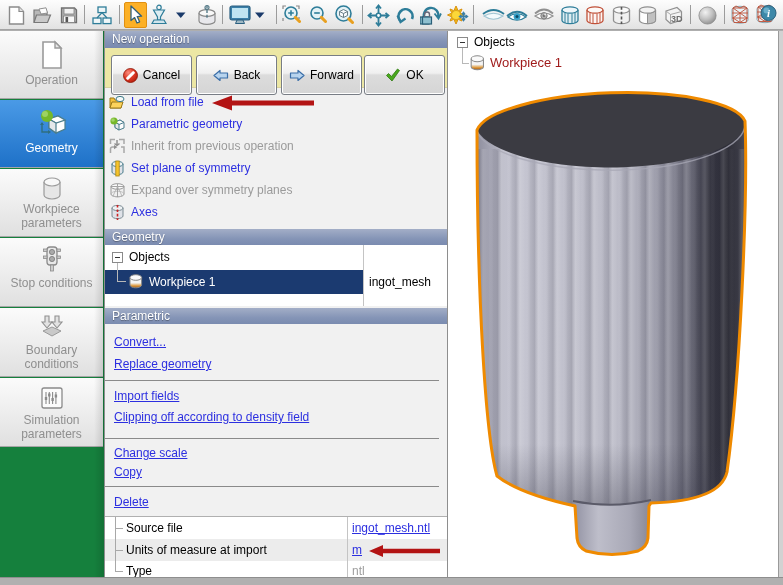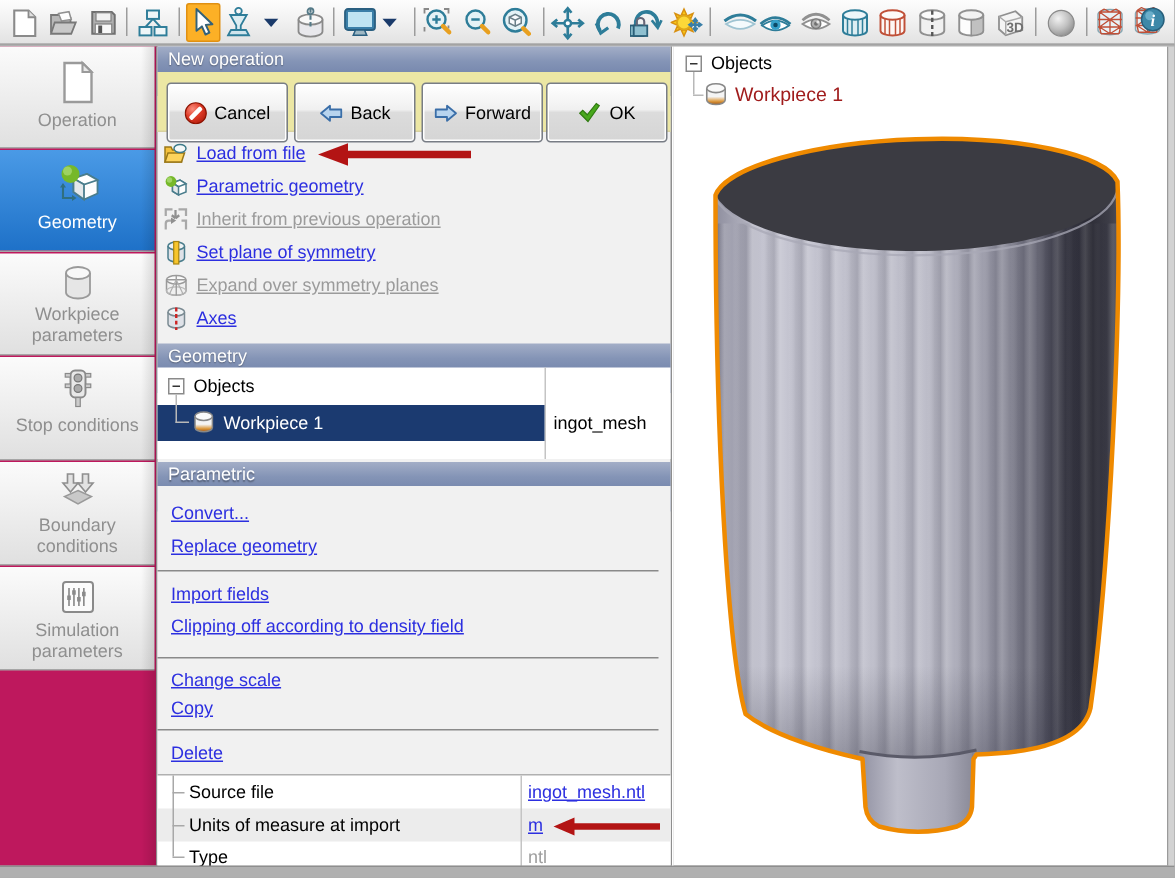--- a/index.html
+++ b/index.html
@@ -4,21 +4,21 @@
 <style>
 * { margin:0; padding:0; box-sizing:border-box; }
 html,body { width:783px; height:585px; overflow:hidden; }
 body { font-family:"Liberation Sans", sans-serif; position:relative; background:#aeaeae; }
 #toolbar { position:absolute; left:0; top:0; width:783px; height:30px;
   background:linear-gradient(180deg,#fdfdfd 0%,#f2f2f2 45%,#e2e2e2 100%);
   border-bottom:1px solid #a3a3a3; }
 .ti { position:absolute; top:4px; }
 .tsep { position:absolute; top:5px; width:1px; height:19px; background:#9c9c9c; }
 #sidebar { position:absolute; left:0; top:31px; width:105px; height:546px;
-  background:#be185d; border-right:1px solid #8e8e8e; }
+  background:#15803d; border-right:1px solid #8e8e8e; }
 .sbtn { position:absolute; left:0; width:103px; text-align:center;
   background:linear-gradient(180deg,#fbfbfb,#e0e0e0);
   border-bottom:1px solid #a6a6a6; color:#8f8f8f; font-size:12px; }
 .sbtn .lbl { line-height:14px; }
 .sbtn.sel { background:linear-gradient(180deg,#4a9ae6,#1e71c8); color:#ffffff; }
 .sbtn svg { display:block; margin:0 auto; }
 #shade { position:absolute; left:94px; top:31px; width:10px; height:546px;
   background:linear-gradient(90deg,rgba(0,0,0,0),rgba(0,0,0,0.13)); pointer-events:none; }
 #midpanel { position:absolute; left:105px; top:31px; width:343px; height:546px;
   background:#f1f1f1; border-right:1px solid #8e8e8e; }
@@ -26,21 +26,21 @@
   background:linear-gradient(180deg,#a3aec7 0%,#8494b6 30%,#60739f 100%);
   color:#fff; font-size:12px; font-weight:normal; line-height:17px; padding-left:7px;
   text-shadow:0 1px 1px rgba(0,0,0,0.35); }
 #cream { position:absolute; left:0; top:17px; width:342px; height:40px; background:#ece7a4; border-bottom:1px solid #d8d1a0; }
 .btn { position:absolute; top:7px; height:40px; width:81px; border:1px solid #787d85;
   border-radius:3px; background:linear-gradient(180deg,#ffffff 0%,#f0f0f0 45%,#dcdcdc 50%,#d5d5d5 100%);
   box-shadow:inset 0 0 0 1px #ffffff; font-size:12px; color:#000;
   display:flex; align-items:center; justify-content:center; gap:5px; }
 .lrow { position:absolute; left:4px; height:22px; display:flex; align-items:center; font-size:12px; }
 .lrow svg { margin-right:5px; }
-.lrow a { color:#2c2fe0; text-decoration:underline; }
+.lrow a { color:#2c2fe0; }
 .lrow a.dis { color:#9b9b9b; }
 .arrow1 { position:absolute; }
 #geomtree { position:absolute; left:0; top:214px; width:342px; height:61px; background:#ffffff; }
 #proparea { position:absolute; left:0; top:293px; width:342px; height:253px; background:#f1f1f1; }
 .plink { position:absolute; left:9px; font-size:12px; color:#2c2fe0; text-decoration:underline; }
 .psep { position:absolute; left:0; width:334px; height:1px; background:#8a8a8a; }
 #ptable { position:absolute; left:0; top:192px; width:342px; height:61px; background:#ffffff; border-top:1px solid #b0b0b0; }
 .prow { position:absolute; left:0; width:342px; height:22px; font-size:12px; color:#000; }
 #rightpanel { position:absolute; left:449px; top:31px; width:330px; height:546px; background:#ffffff; border-right:1px solid #9a9a9a; }
 #rightstrip { position:absolute; left:779px; top:31px; width:4px; height:546px; background:#d2d2d2; }

